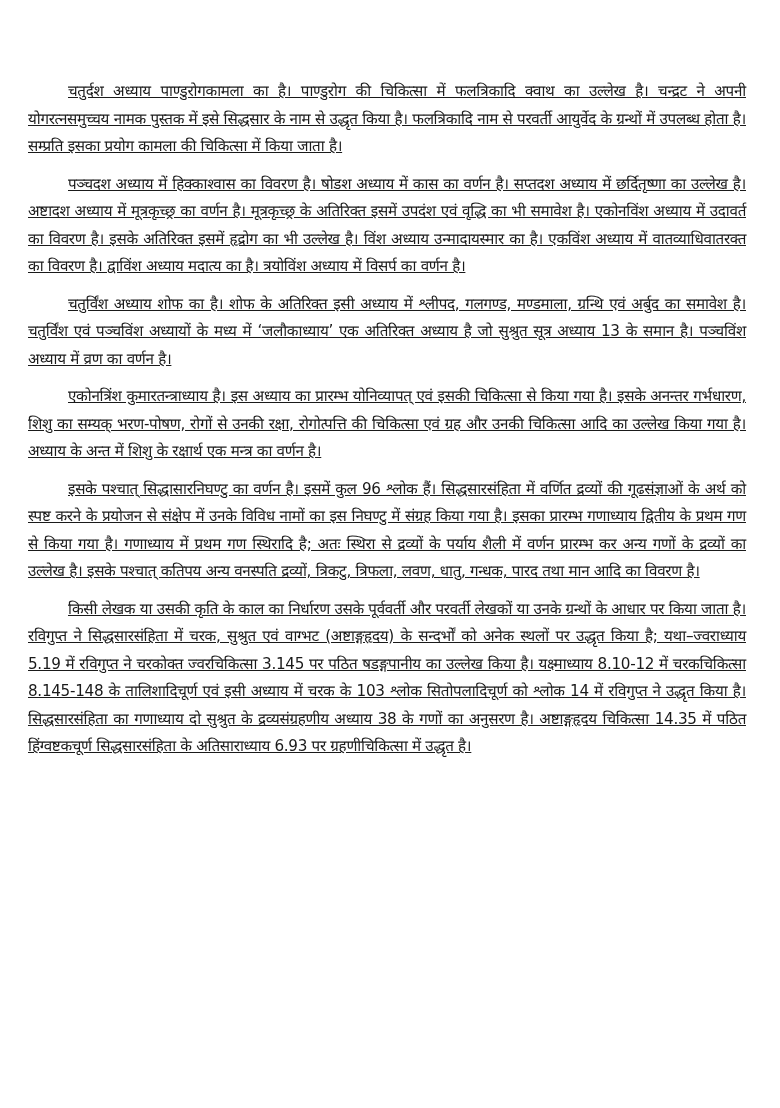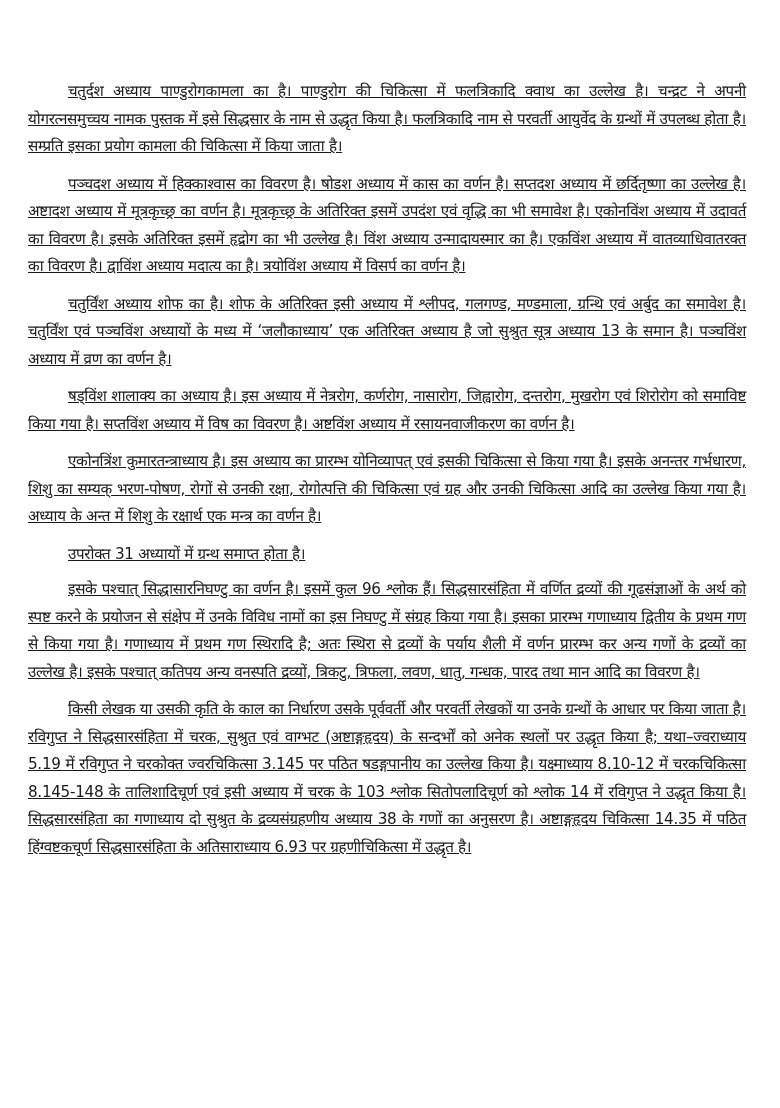--- a/index.html
+++ b/index.html
@@ -42,19 +42,17 @@
       text-indent: 0;
     }
   </style>
 </head>
 <body>
 
 <div class="page">
   <p class="para">चतुर्दश अध्याय पाण्डुरोगकामला का है। पाण्डुरोग की चिकित्सा में फलत्रिकादि क्वाथ का उल्लेख है। चन्द्रट ने अपनी योगरत्नसमुच्चय नामक पुस्तक में इसे सिद्धसार के नाम से उद्धृत किया है। फलत्रिकादि नाम से परवर्ती आयुर्वेद के ग्रन्थों में उपलब्ध होता है। सम्प्रति इसका प्रयोग कामला की चिकित्सा में किया जाता है।</p>
   <p class="para">पञ्चदश अध्याय में हिक्काश्वास का विवरण है। षोडश अध्याय में कास का वर्णन है। सप्तदश अध्याय में छर्दितृष्णा का उल्लेख है। अष्टादश अध्याय में मूत्रकृच्छ्र का वर्णन है। मूत्रकृच्छ्र के अतिरिक्त इसमें उपदंश एवं वृद्धि का भी समावेश है। एकोनविंश अध्याय में उदावर्त का विवरण है। इसके अतिरिक्त इसमें हृद्रोग का भी उल्लेख है। विंश अध्याय उन्मादायस्मार का है। एकविंश अध्याय में वातव्याधिवातरक्त का विवरण है। द्वाविंश अध्याय मदात्य का है। त्रयोविंश अध्याय में विसर्प का वर्णन है।</p>
   <p class="para">चतुर्विंश अध्याय शोफ का है। शोफ के अतिरिक्त इसी अध्याय में श्लीपद, गलगण्ड, मण्डमाला, ग्रन्थि एवं अर्बुद का समावेश है। चतुर्विंश एवं पञ्चविंश अध्यायों के मध्य में ‘जलौकाध्याय’ एक अतिरिक्त अध्याय है जो सुश्रुत सूत्र अध्याय 13 के समान है। पञ्चविंश अध्याय में व्रण का वर्णन है।</p>
-  <p class="para">षड्विंश शालाक्य का अध्याय है। इस अध्याय में नेत्ररोग, कर्णरोग, नासारोग, जिह्वारोग, दन्तरोग, मुखरोग एवं शिरोरोग को समाविष्ट किया गया है। सप्तविंश अध्याय में विष का विवरण है। अष्टविंश अध्याय में रसायनवाजीकरण का वर्णन है।</p>
   <p class="para">एकोनत्रिंश कुमारतन्त्राध्याय है। इस अध्याय का प्रारम्भ योनिव्यापत् एवं इसकी चिकित्सा से किया गया है। इसके अनन्तर गर्भधारण, शिशु का सम्यक् भरण-पोषण, रोगों से उनकी रक्षा, रोगोत्पत्ति की चिकित्सा एवं ग्रह और उनकी चिकित्सा आदि का उल्लेख किया गया है। अध्याय के अन्त में शिशु के रक्षार्थ एक मन्त्र का वर्णन है।</p>
-  <p class="para tight">उपरोक्त 31 अध्यायों में ग्रन्थ समाप्त होता है।</p>
   <p class="para">इसके पश्चात् सिद्धासारनिघण्टु का वर्णन है। इसमें कुल 96 श्लोक हैं। सिद्धसारसंहिता में वर्णित द्रव्यों की गूढसंज्ञाओं के अर्थ को स्पष्ट करने के प्रयोजन से संक्षेप में उनके विविध नामों का इस निघण्टु में संग्रह किया गया है। इसका प्रारम्भ गणाध्याय द्वितीय के प्रथम गण से किया गया है। गणाध्याय में प्रथम गण स्थिरादि है; अतः स्थिरा से द्रव्यों के पर्याय शैली में वर्णन प्रारम्भ कर अन्य गणों के द्रव्यों का उल्लेख है। इसके पश्चात् कतिपय अन्य वनस्पति द्रव्यों, त्रिकटु, त्रिफला, लवण, धातु, गन्धक, पारद तथा मान आदि का विवरण है।</p>
 
   <p class="para">किसी लेखक या उसकी कृति के काल का निर्धारण उसके पूर्ववर्ती और परवर्ती लेखकों या उनके ग्रन्थों के आधार पर किया जाता है। रविगुप्त ने सिद्धसारसंहिता में चरक, सुश्रुत एवं वाग्भट (अष्टाङ्गहृदय) के सन्दर्भों को अनेक स्थलों पर उद्धृत किया है; यथा–ज्वराध्याय 5.19 में रविगुप्त ने चरकोक्त ज्वरचिकित्सा 3.145 पर पठित षडङ्गपानीय का उल्लेख किया है। यक्ष्माध्याय 8.10-12 में चरकचिकित्सा 8.145-148 के तालिशादिचूर्ण एवं इसी अध्याय में चरक के 103 श्लोक सितोपलादिचूर्ण को श्लोक 14 में रविगुप्त ने उद्धृत किया है। सिद्धसारसंहिता का गणाध्याय दो सुश्रुत के द्रव्यसंग्रहणीय अध्याय 38 के गणों का अनुसरण है। अष्टाङ्गहृदय चिकित्सा 14.35 में पठित हिंग्वष्टकचूर्ण सिद्धसारसंहिता के अतिसाराध्याय 6.93 पर ग्रहणीचिकित्सा में उद्धृत है।</p>
 </div>
 
 </body></html>

